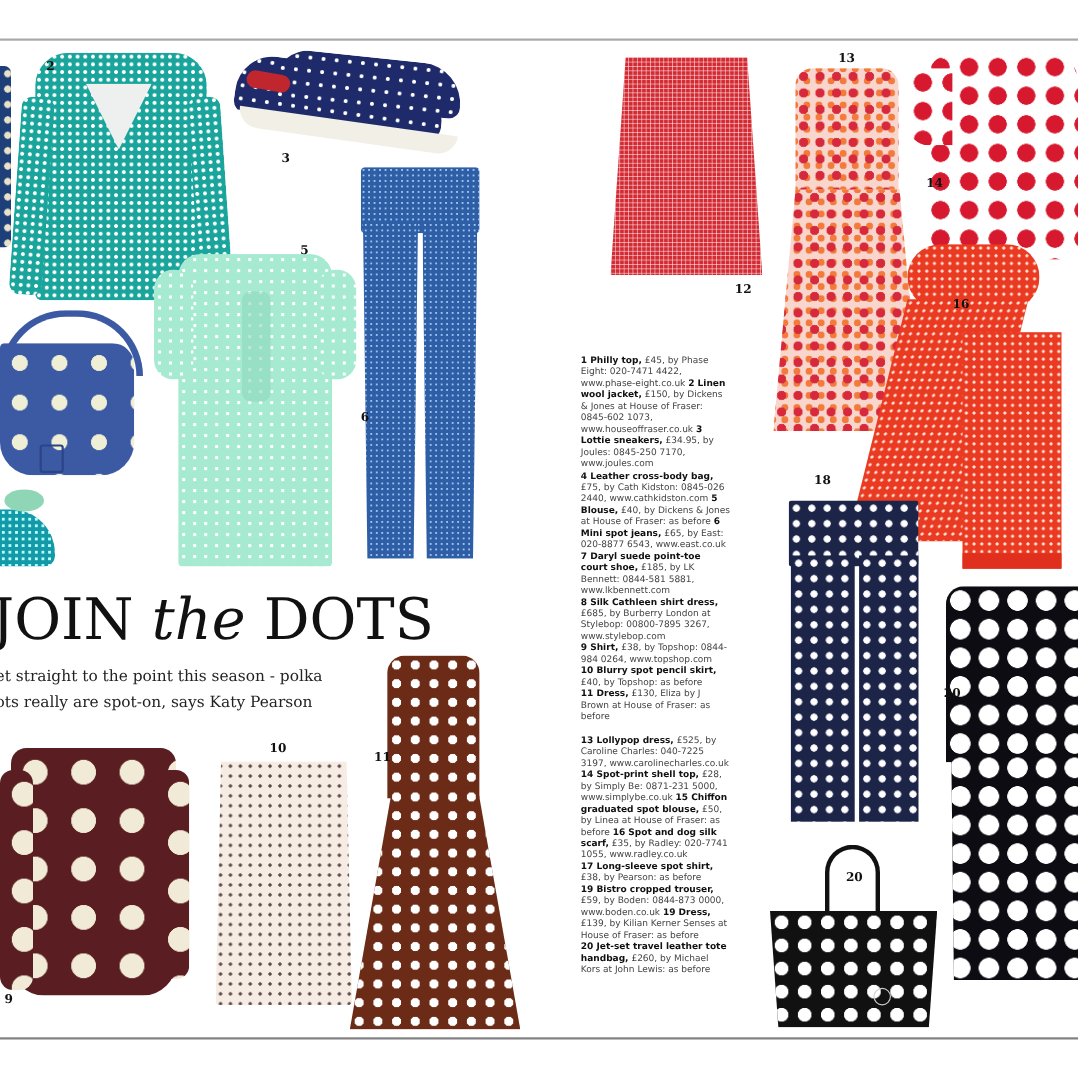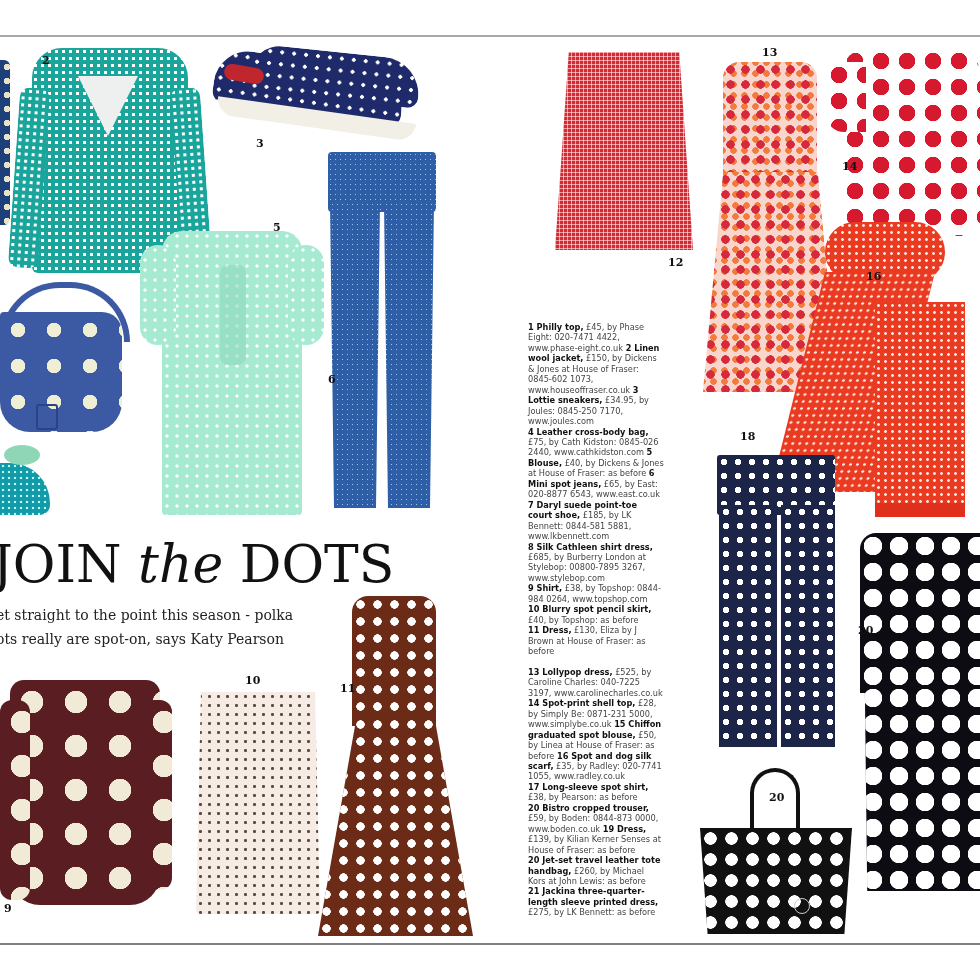--- a/index.html
+++ b/index.html
@@ -163,17 +163,16 @@
   <span class="entry"><b>8 Silk Cathleen shirt dress,</b><span> £685, by Burberry London at Stylebop: 00800-7895 3267, www.stylebop.com </span></span><br>
   <span class="entry"><b>9 Shirt,</b><span> £38, by Topshop: 0844-984 0264, www.topshop.com </span></span><br>
   <span class="entry"><b>10 Blurry spot pencil skirt,</b><span> £40, by Topshop: as before </span></span><br>
   <span class="entry"><b>11 Dress,</b><span> £130, Eliza by J Brown at House of Fraser: as before </span></span><br>
   <br>
   <span class="entry"><b>13 Lollypop dress,</b><span> £525, by Caroline Charles: 040-7225 3197, www.carolinecharles.co.uk </span></span><br>
   <span class="entry"><b>14 Spot-print shell top,</b><span> £28, by Simply Be: 0871-231 5000, www.simplybe.co.uk </span></span>
   <span class="entry"><b>15 Chiffon graduated spot blouse,</b><span> £50, by Linea at House of Fraser: as before </span></span>
   <span class="entry"><b>16 Spot and dog silk scarf,</b><span> £35, by Radley: 020-7741 1055, www.radley.co.uk </span></span><br>
   <span class="entry"><b>17 Long-sleeve spot shirt,</b><span> £38, by Pearson: as before </span></span><br>
-  <span class="entry"><b>20 Bistro cropped trouser,</b><span> £59, by Boden: 0844-873 0000, www.boden.co.uk </span></span>
+  <span class="entry"><b>19 Bistro cropped trouser,</b><span> £59, by Boden: 0844-873 0000, www.boden.co.uk </span></span>
   <span class="entry"><b>19 Dress,</b><span> £139, by Kilian Kerner Senses at House of Fraser: as before </span></span><br>
   <span class="entry"><b>20 Jet-set travel leather tote handbag,</b><span> £260, by Michael Kors at John Lewis: as before </span></span><br>
-  <span class="entry"><b>21 Jackina three-quarter-length sleeve printed dress,</b><span> £275, by LK Bennett: as before</span></span>
 </div>
 
 </body></html>

